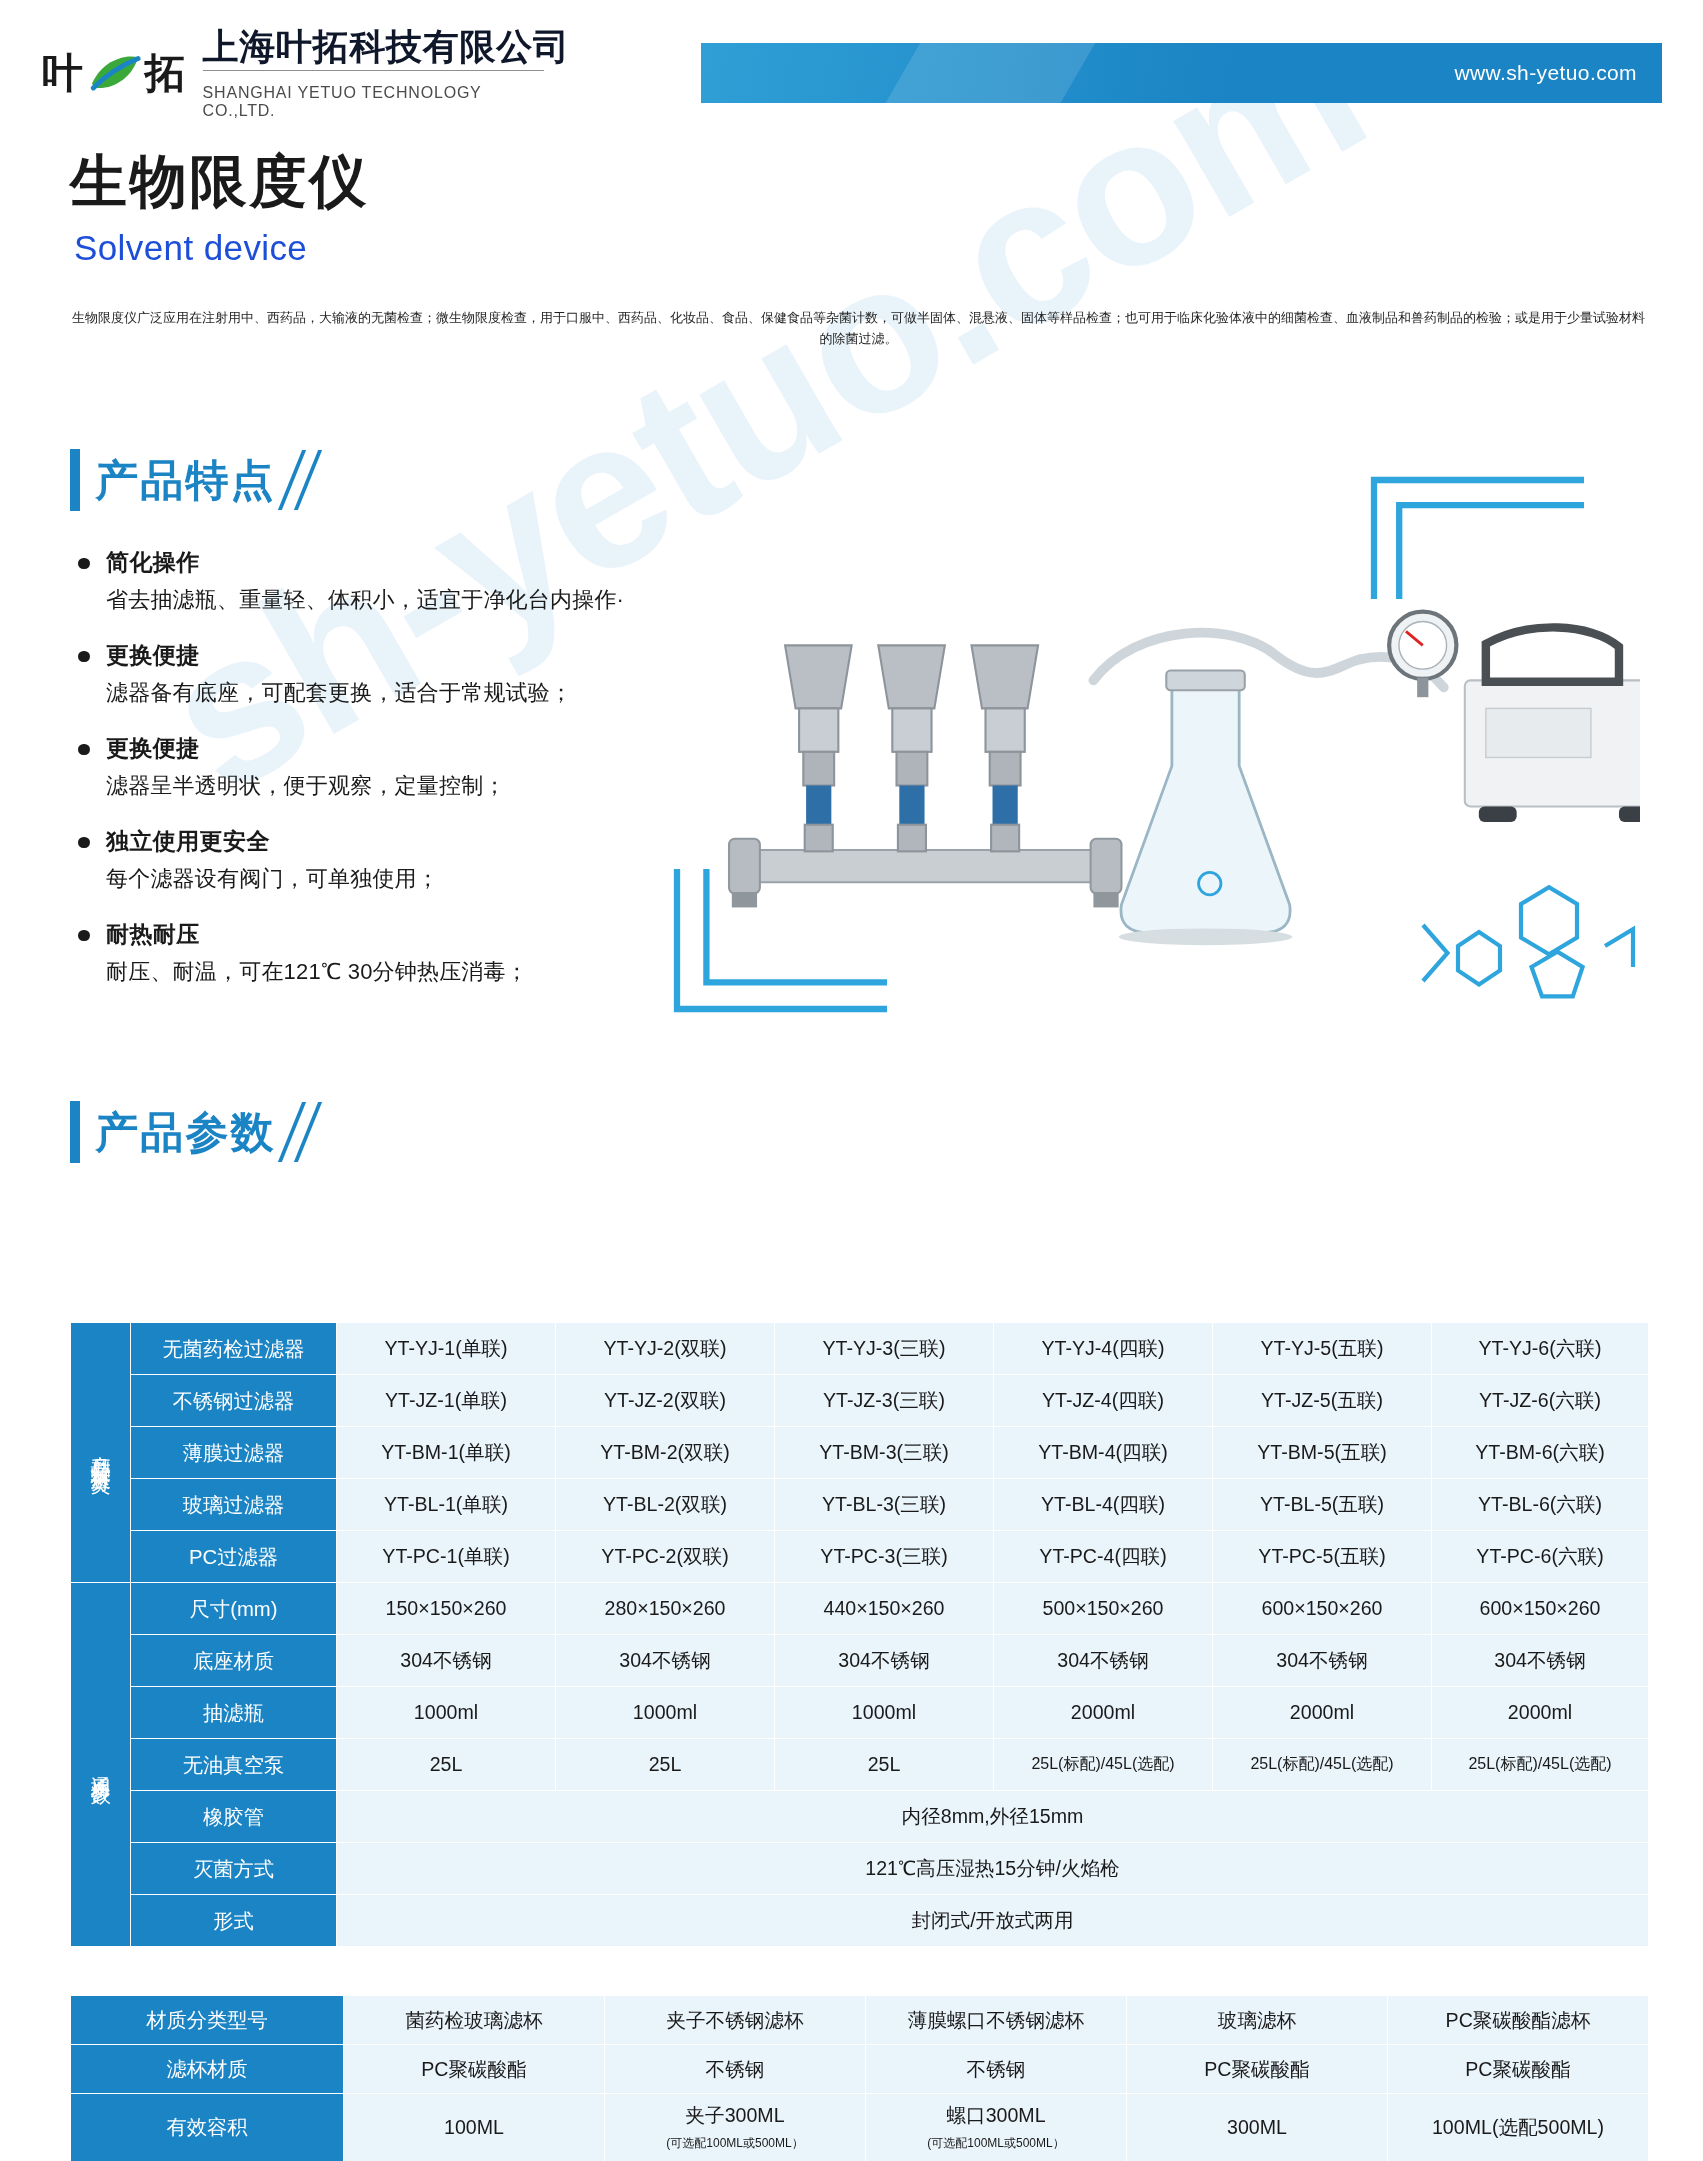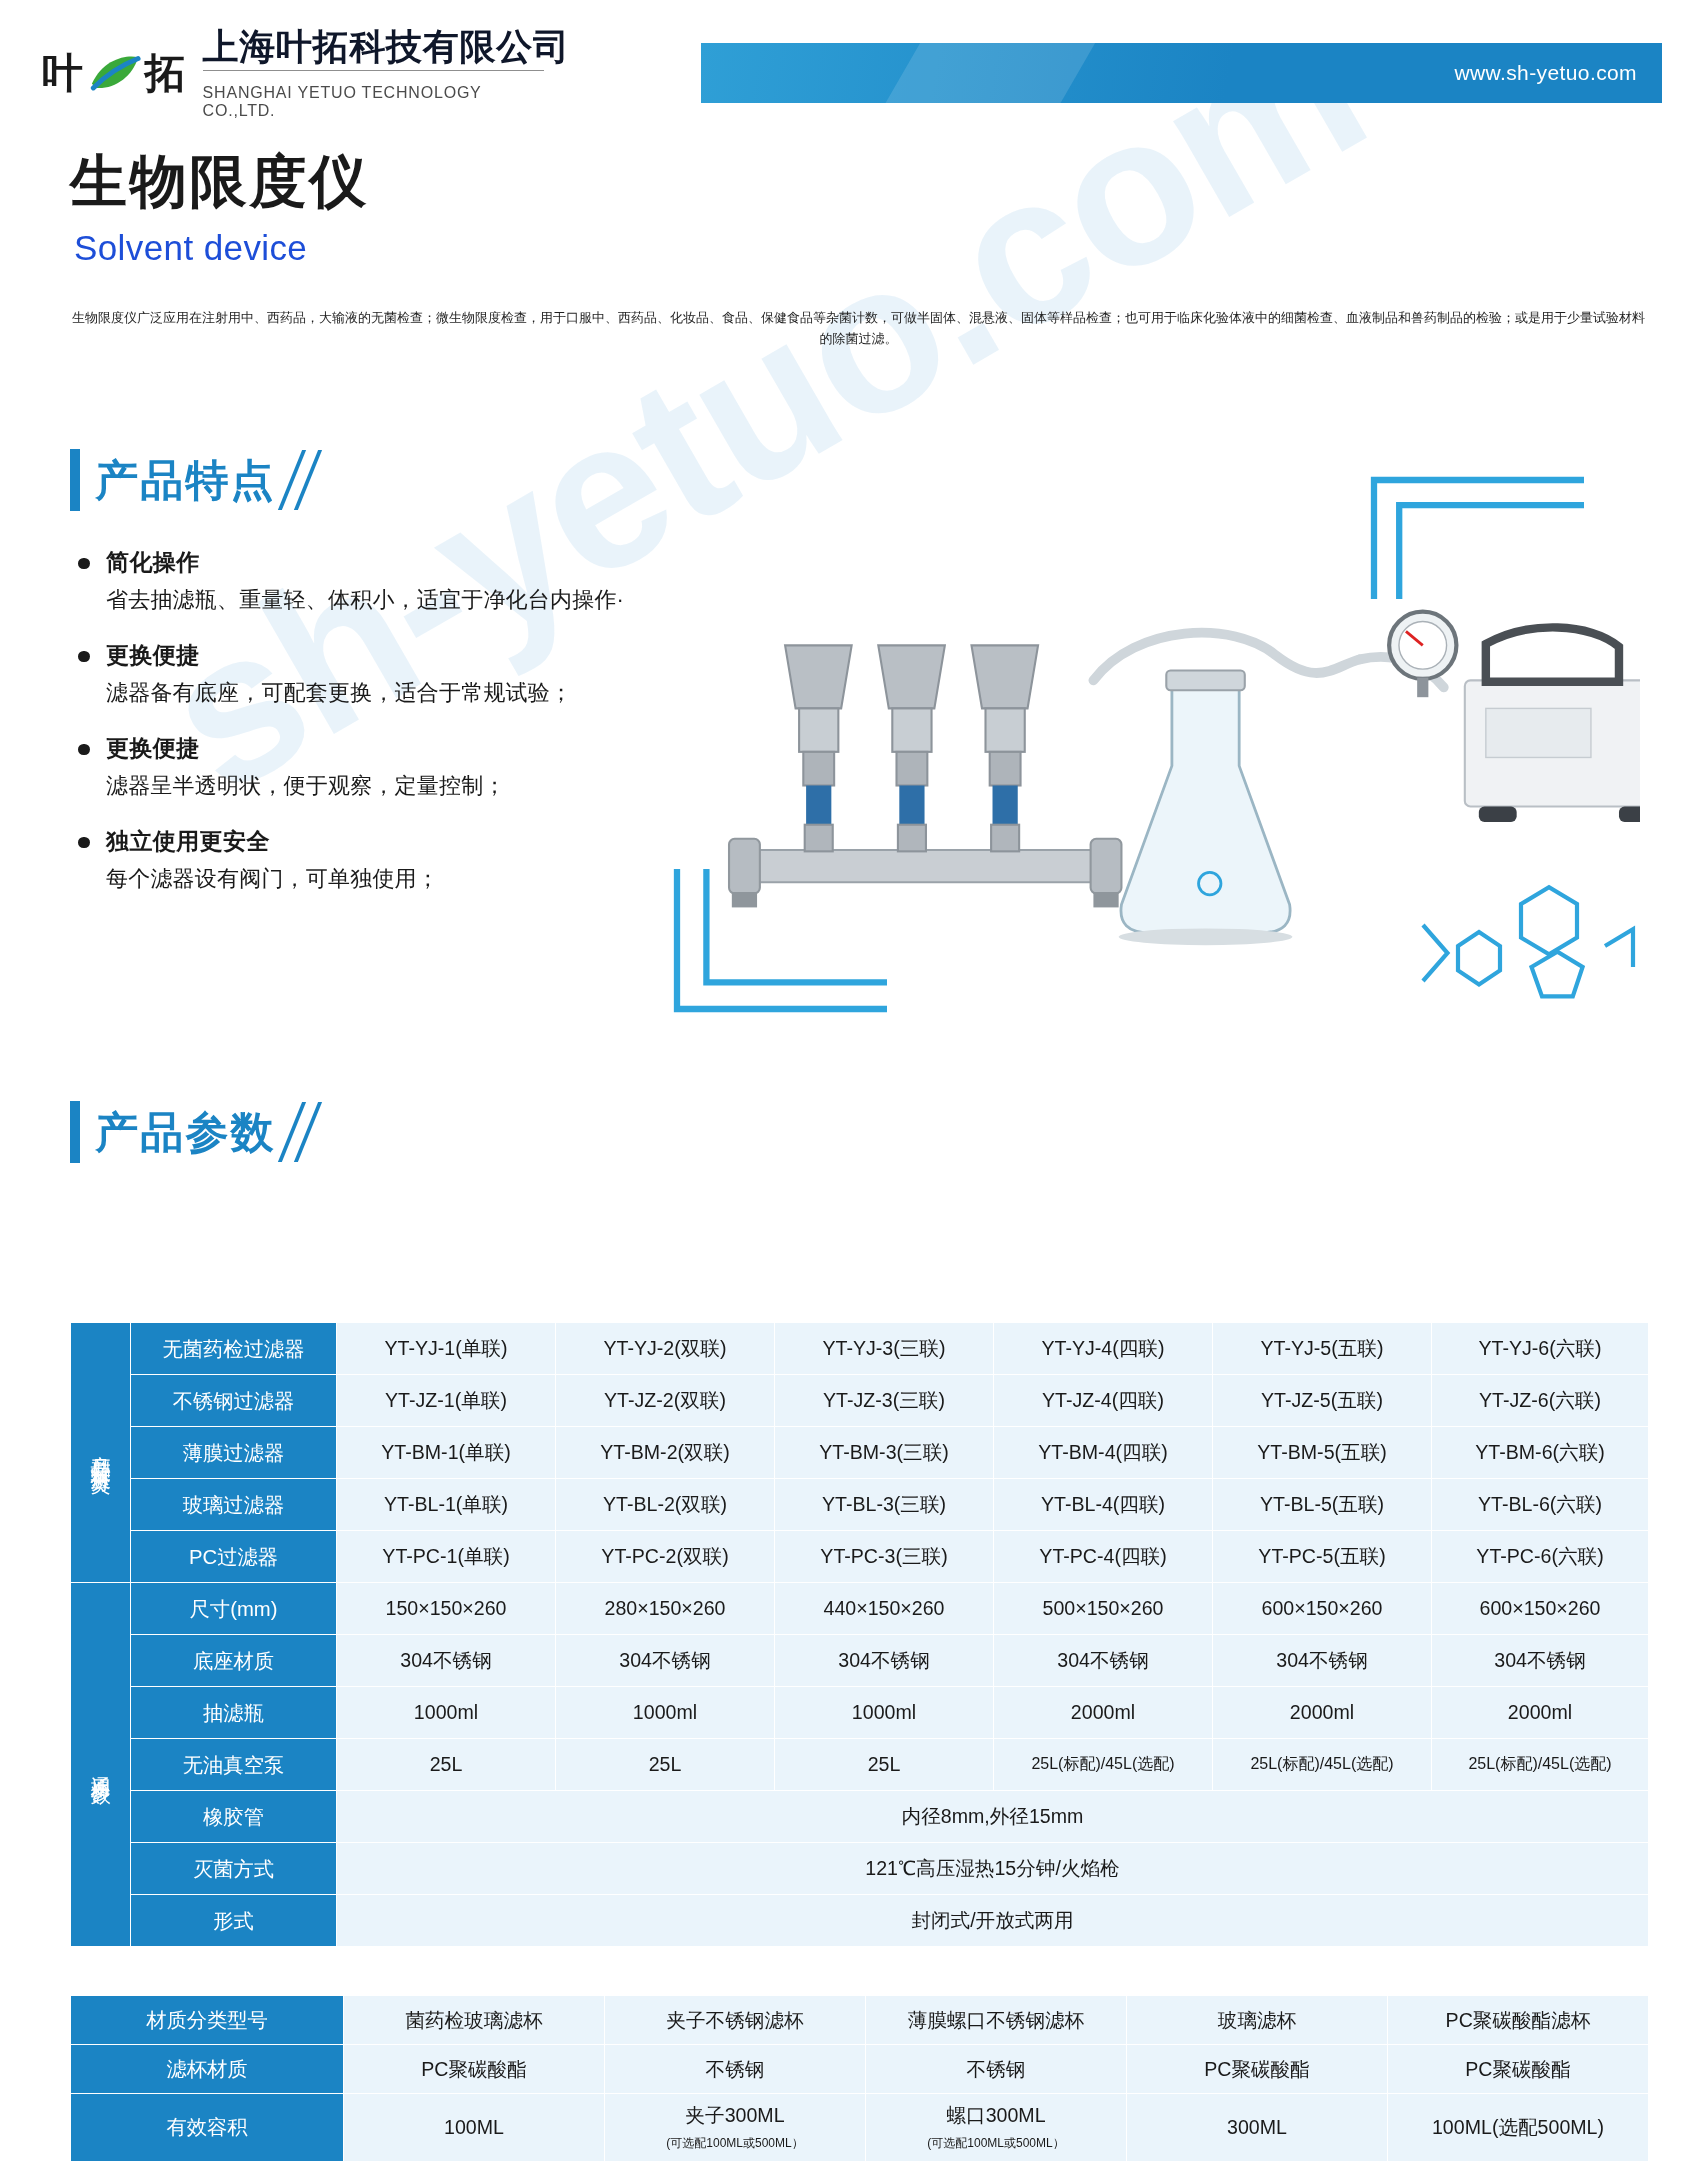--- a/index.html
+++ b/index.html
@@ -316,20 +316,25 @@
   </div>
   <div class="feature">
     <span class="dot"></span>
     <div class="f-title">更换便捷</div>
     <div class="f-desc">滤器呈半透明状，便于观察，定量控制；</div>
   </div>
   <div class="feature">
     <span class="dot"></span>
     <div class="f-title">独立使用更安全</div>
     <div class="f-desc">每个滤器设有阀门，可单独使用；</div>
+  </div>
+  <div class="feature">
+    <span class="dot"></span>
+    <div class="f-title">耐热耐压</div>
+    <div class="f-desc">耐压、耐温，可在121℃ 30分钟热压消毒；</div>
   </div>
 </div>
 
 <div class="deco deco-tr">
   <svg width="224" height="140" viewBox="0 0 320 200">
     <path d="M10 190 L10 20 L310 20" stroke="#2fa5dd" stroke-width="9" fill="none"></path>
     <path d="M46 190 L46 56 L310 56" stroke="#2fa5dd" stroke-width="9" fill="none"></path>
   </svg>
 </div>
 <div class="deco deco-bl">

